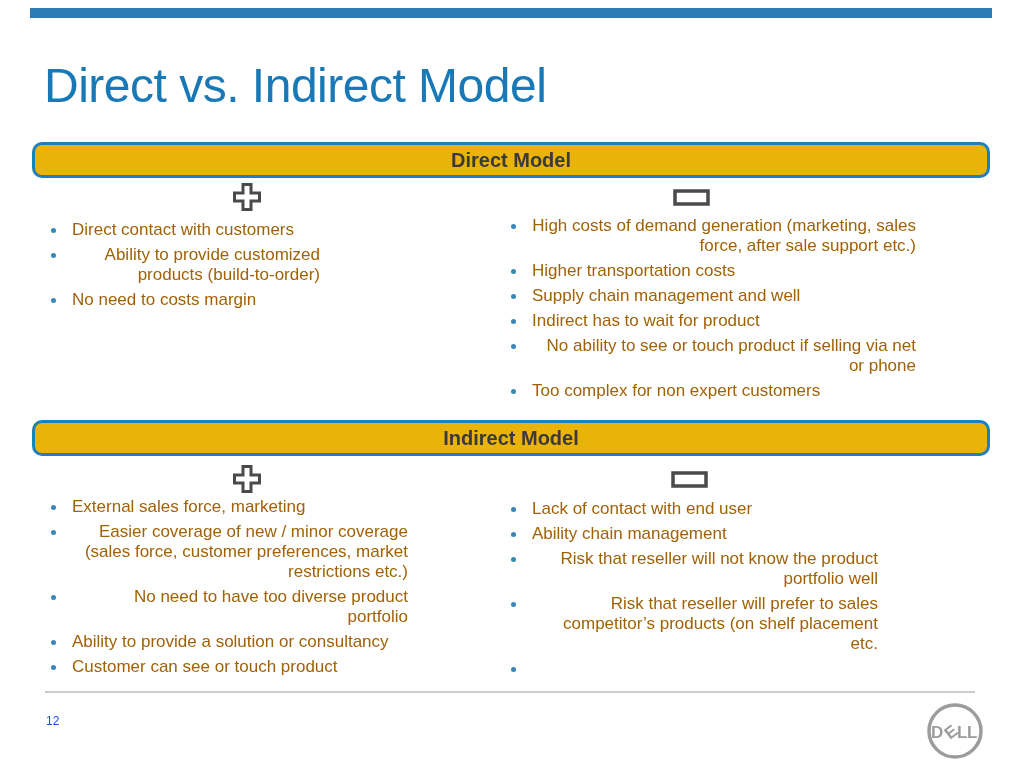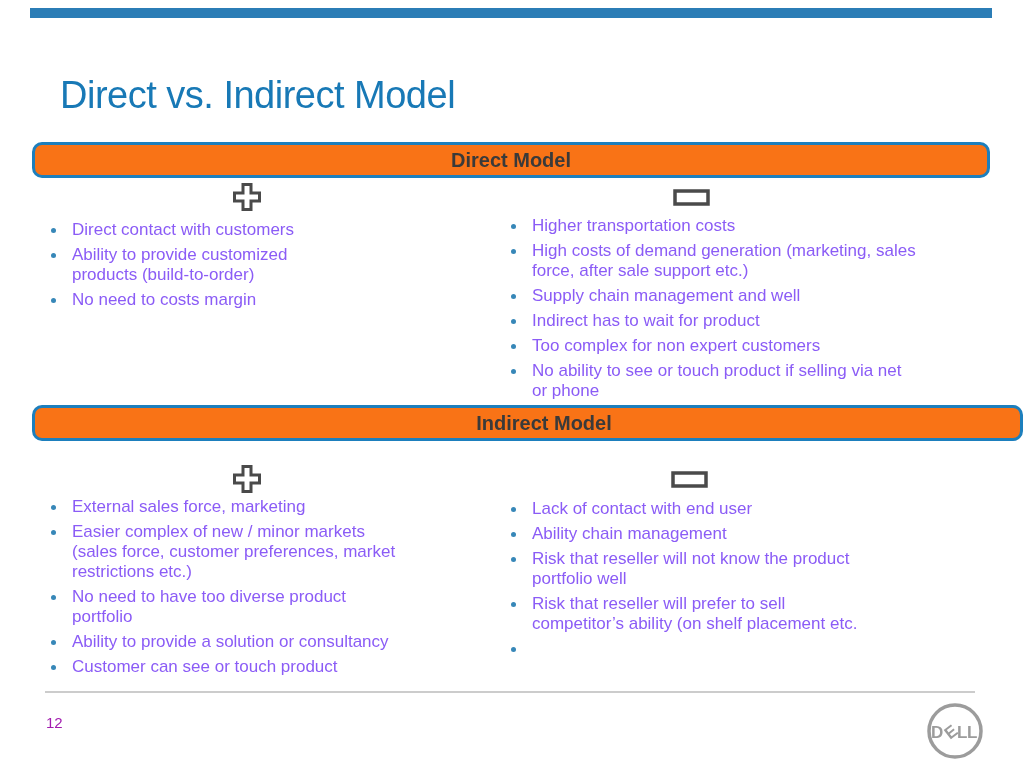--- a/index.html
+++ b/index.html
@@ -5,46 +5,46 @@
   html,body { margin:0; padding:0; background:#ffffff; }
   .slide {
     position:relative; width:1024px; height:768px; overflow:hidden;
     background:#ffffff; font-family:"Liberation Sans", sans-serif;
   }
   .top-bar {
     position:absolute; left:30px; top:8px; width:962px; height:10px;
     background:#2b7db6;
   }
   .title {
-    position:absolute; left:44px; top:58px; margin:16px;
-    font-size:38px; font-weight:normal; color:#1879b6; letter-spacing:-0.5px;
+    position:absolute; left:44px; top:58px; margin:0;
+    font-size:48px; font-weight:normal; color:#1879b6; letter-spacing:-0.5px;
   }
   .model-box {
     position:absolute; left:32px; width:952px; height:30px;
-    border:3px solid #1d7fbd; border-radius:10px; background:#f97316;
+    border:3px solid #1d7fbd; border-radius:10px; background:#eab308;
     display:flex; align-items:center; justify-content:center;
   }
   .model-box span { font-size:20px; font-weight:bold; color:#3a3a3a; }
   .icon { position:absolute; line-height:0; }
   .blist {
     position:absolute; margin:0; padding:0; list-style:none;
-    font-size:17px; line-height:20px; color:#8b5cf6;
+    font-size:17px; line-height:20px; color:#a16207;text-align:right;
   }
   .blist li { display:flex; gap:16px; margin-bottom:5px; }
   .dot {
     flex:0 0 auto; width:5px; height:5px; margin:8px 0 0 3px;
     border-radius:50%; background:#3787b8;
   }
   .footer-divider {
     position:absolute; left:45px; top:691px; width:930px; height:2px;
     background:#cccccc;
   }
   .page-number {
     position:absolute; left:46px; top:714px;
-    font-size:15px; color:#a21caf;
+    font-size:12px; color:#1d4ed8;
   }
   .dell-logo { position:absolute; left:924px; top:700px; line-height:0; }
 </style>
 </head>
 <body>
 
 <div class="slide">
 
   <div class="top-bar"></div>
 
@@ -76,45 +76,45 @@
       </li>
     <li>
         <span class="dot"></span>
         <span>No need to costs margin</span>
       </li>
   </ul>
 
   <ul class="blist" style="left:508px; top:216px; width:408px;">
     <li>
         <span class="dot"></span>
-        <span>Higher transportation costs</span>
+        <span>High costs of demand generation (marketing, sales force, after sale support etc.)</span>
       </li>
     <li>
         <span class="dot"></span>
-        <span>High costs of demand generation (marketing, sales force, after sale support etc.)</span>
+        <span>Higher transportation costs</span>
       </li>
     <li>
         <span class="dot"></span>
         <span>Supply chain management and well</span>
       </li>
     <li>
         <span class="dot"></span>
         <span>Indirect has to wait for product</span>
       </li>
     <li>
         <span class="dot"></span>
-        <span>Too complex for non expert customers</span>
+        <span>No ability to see or touch product if selling via net or phone</span>
       </li>
     <li>
         <span class="dot"></span>
-        <span>No ability to see or touch product if selling via net or phone</span>
+        <span>Too complex for non expert customers</span>
       </li>
   </ul>
 
-  <div class="model-box" style="top:405px;padding-left:33px;">
+  <div class="model-box" style="top:420px;">
     <span>Indirect Model</span>
   </div>
 
   <div class="icon" style="left:231px; top:463px;">
     <svg width="32" height="32" viewBox="0 0 32 32">
       <path d="M12 3.5 h8 v8.5 h8.5 v8 h-8.5 v8.5 h-8 v-8.5 h-8.5 v-8 h8.5 z" fill="none" stroke="#4a4a4a" stroke-width="3" stroke-linejoin="miter"></path>
     </svg>
   </div>
   <div class="icon" style="left:671px; top:471px;">
     <svg width="38" height="18" viewBox="0 0 38 18">
@@ -122,21 +122,21 @@
     </svg>
   </div>
 
   <ul class="blist" style="left:48px; top:497px; width:360px;">
     <li>
         <span class="dot"></span>
         <span>External sales force, marketing</span>
       </li>
     <li>
         <span class="dot"></span>
-        <span>Easier complex of new / minor markets (sales force, customer preferences, market restrictions etc.)</span>
+        <span>Easier coverage of new / minor coverage (sales force, customer preferences, market restrictions etc.)</span>
       </li>
     <li>
         <span class="dot"></span>
         <span>No need to have too diverse product portfolio</span>
       </li>
     <li>
         <span class="dot"></span>
         <span>Ability to provide a solution or consultancy</span>
       </li>
     <li>
@@ -153,21 +153,21 @@
     <li>
         <span class="dot"></span>
         <span>Ability chain management</span>
       </li>
     <li>
         <span class="dot"></span>
         <span>Risk that reseller will not know the product portfolio well</span>
       </li>
     <li>
         <span class="dot"></span>
-        <span>Risk that reseller will prefer to sell competitor’s ability (on shelf placement etc.</span>
+        <span>Risk that reseller will prefer to sales competitor’s products (on shelf placement etc.</span>
       </li>
     <li>
         <span class="dot"></span>
       </li>
   </ul>
 
   <div class="footer-divider"></div>
   <div class="page-number">12</div>
 
   <div class="dell-logo">

